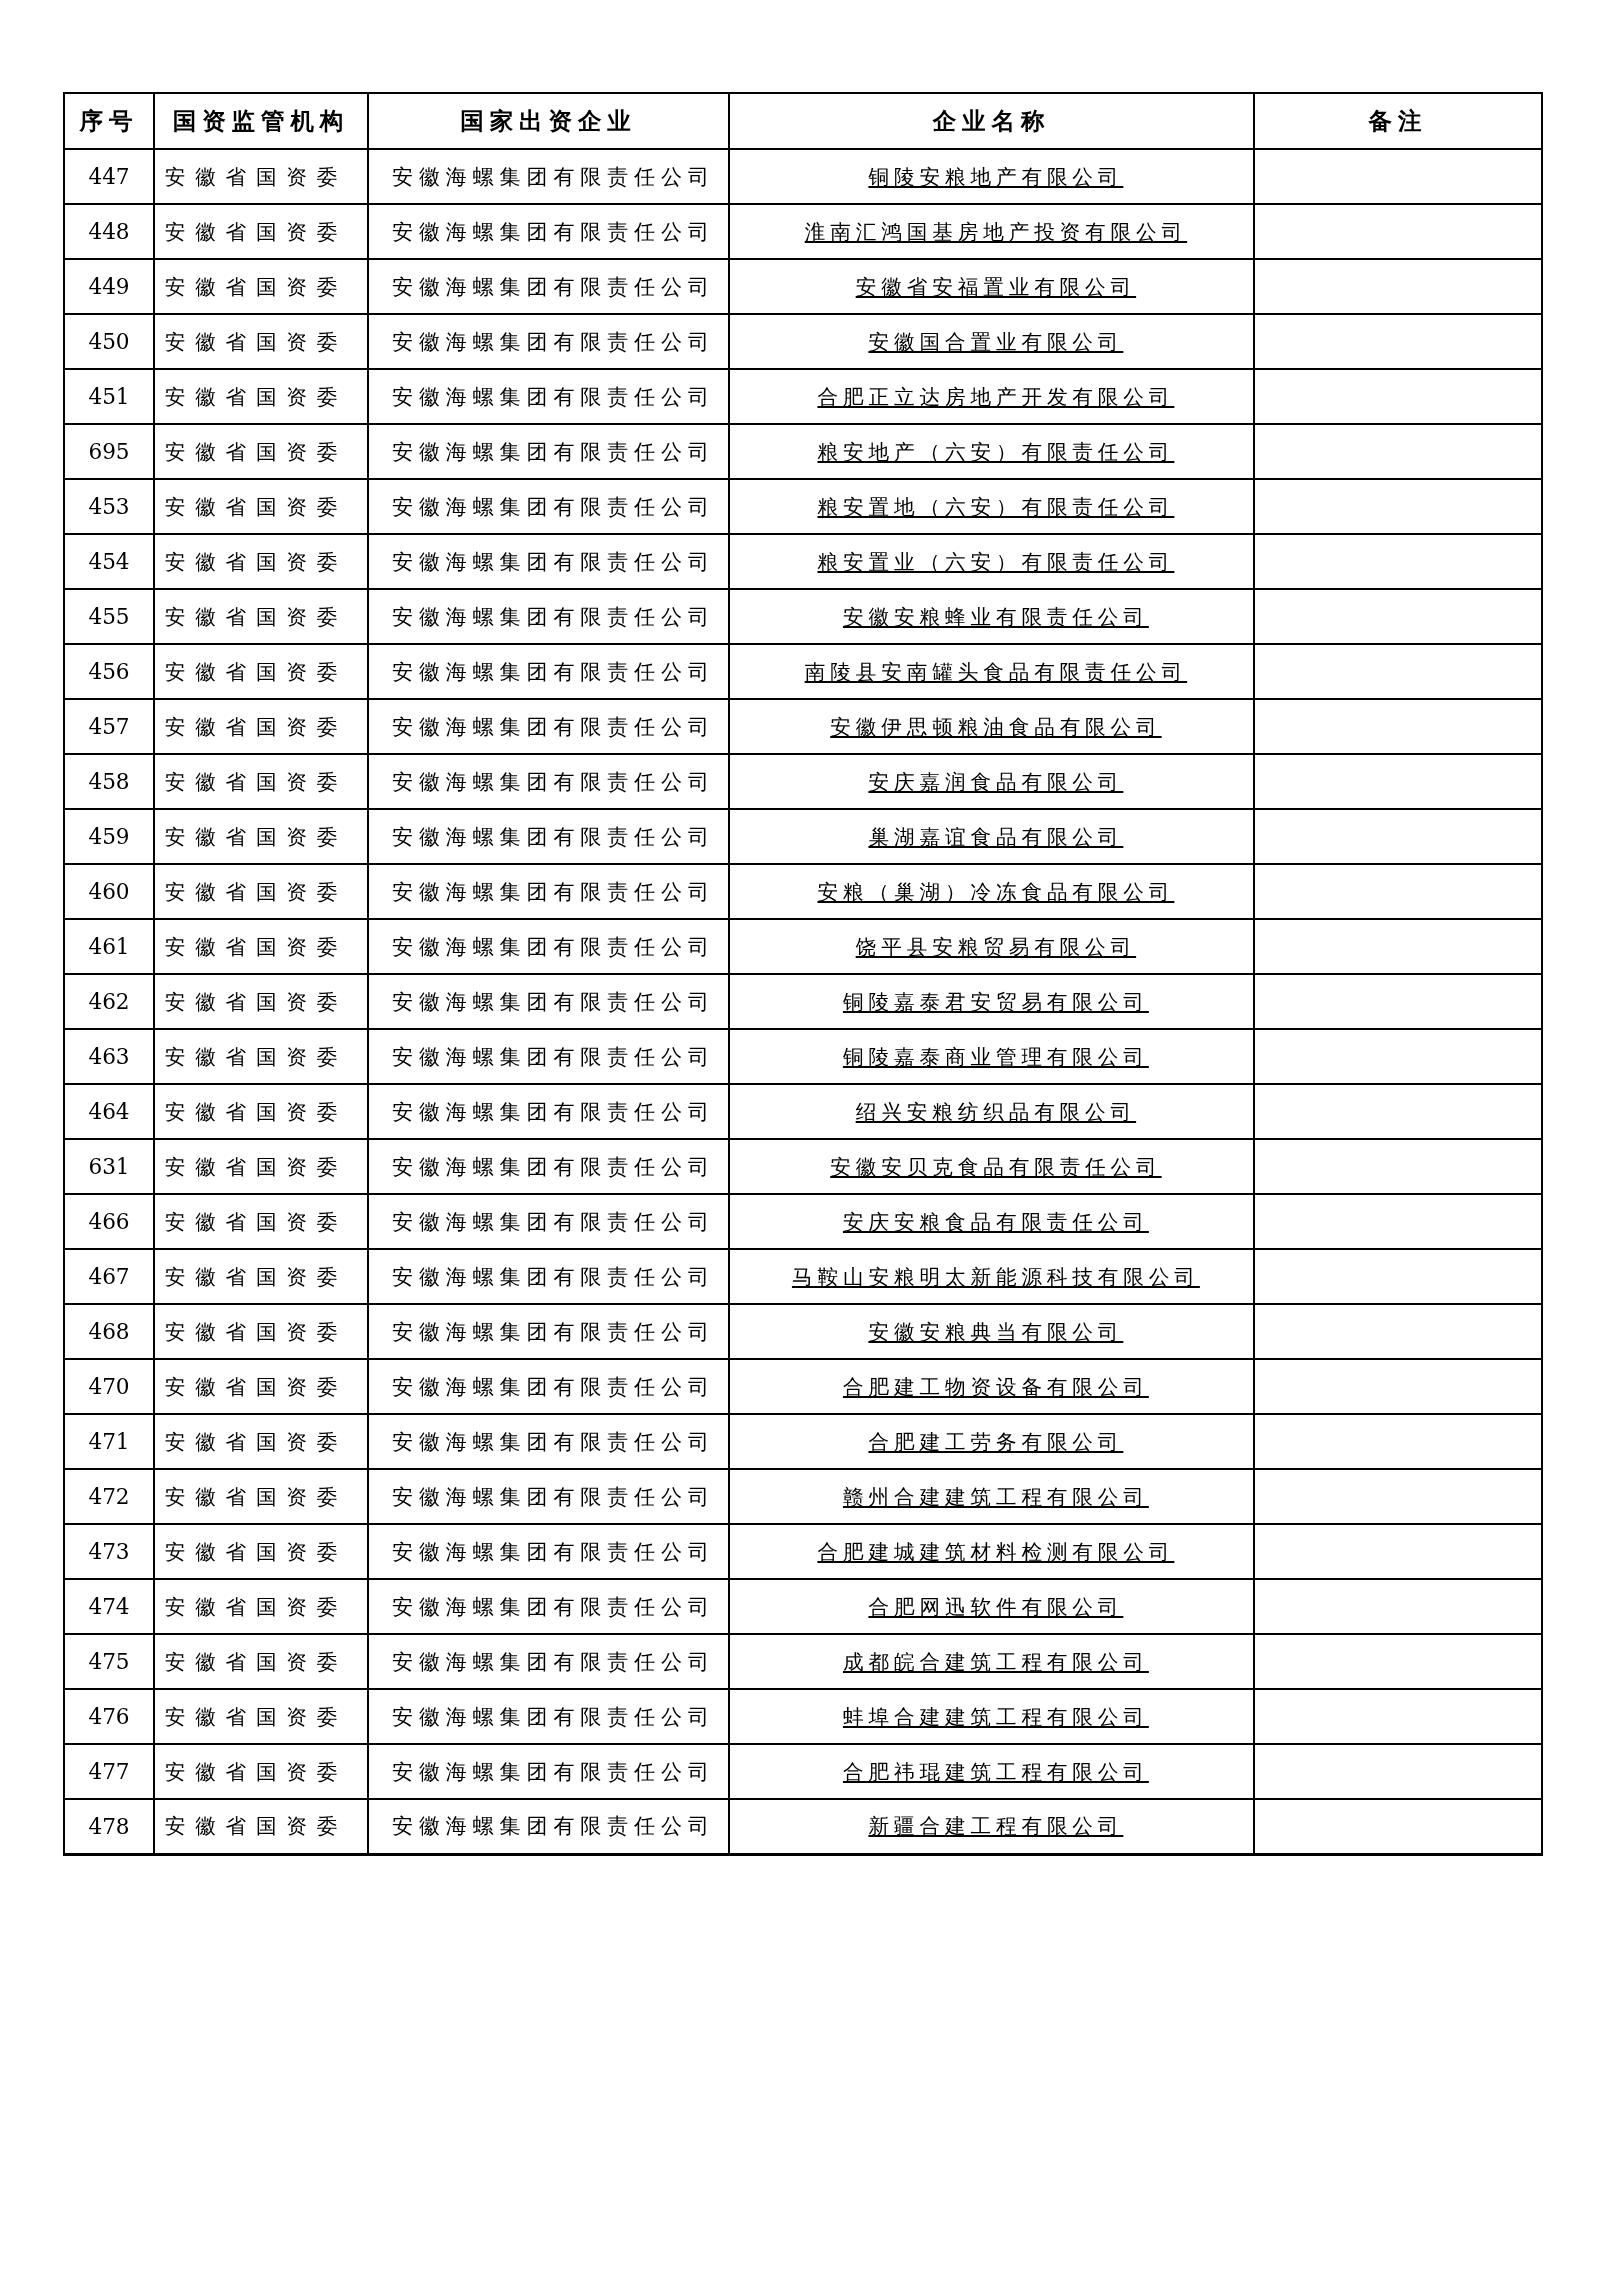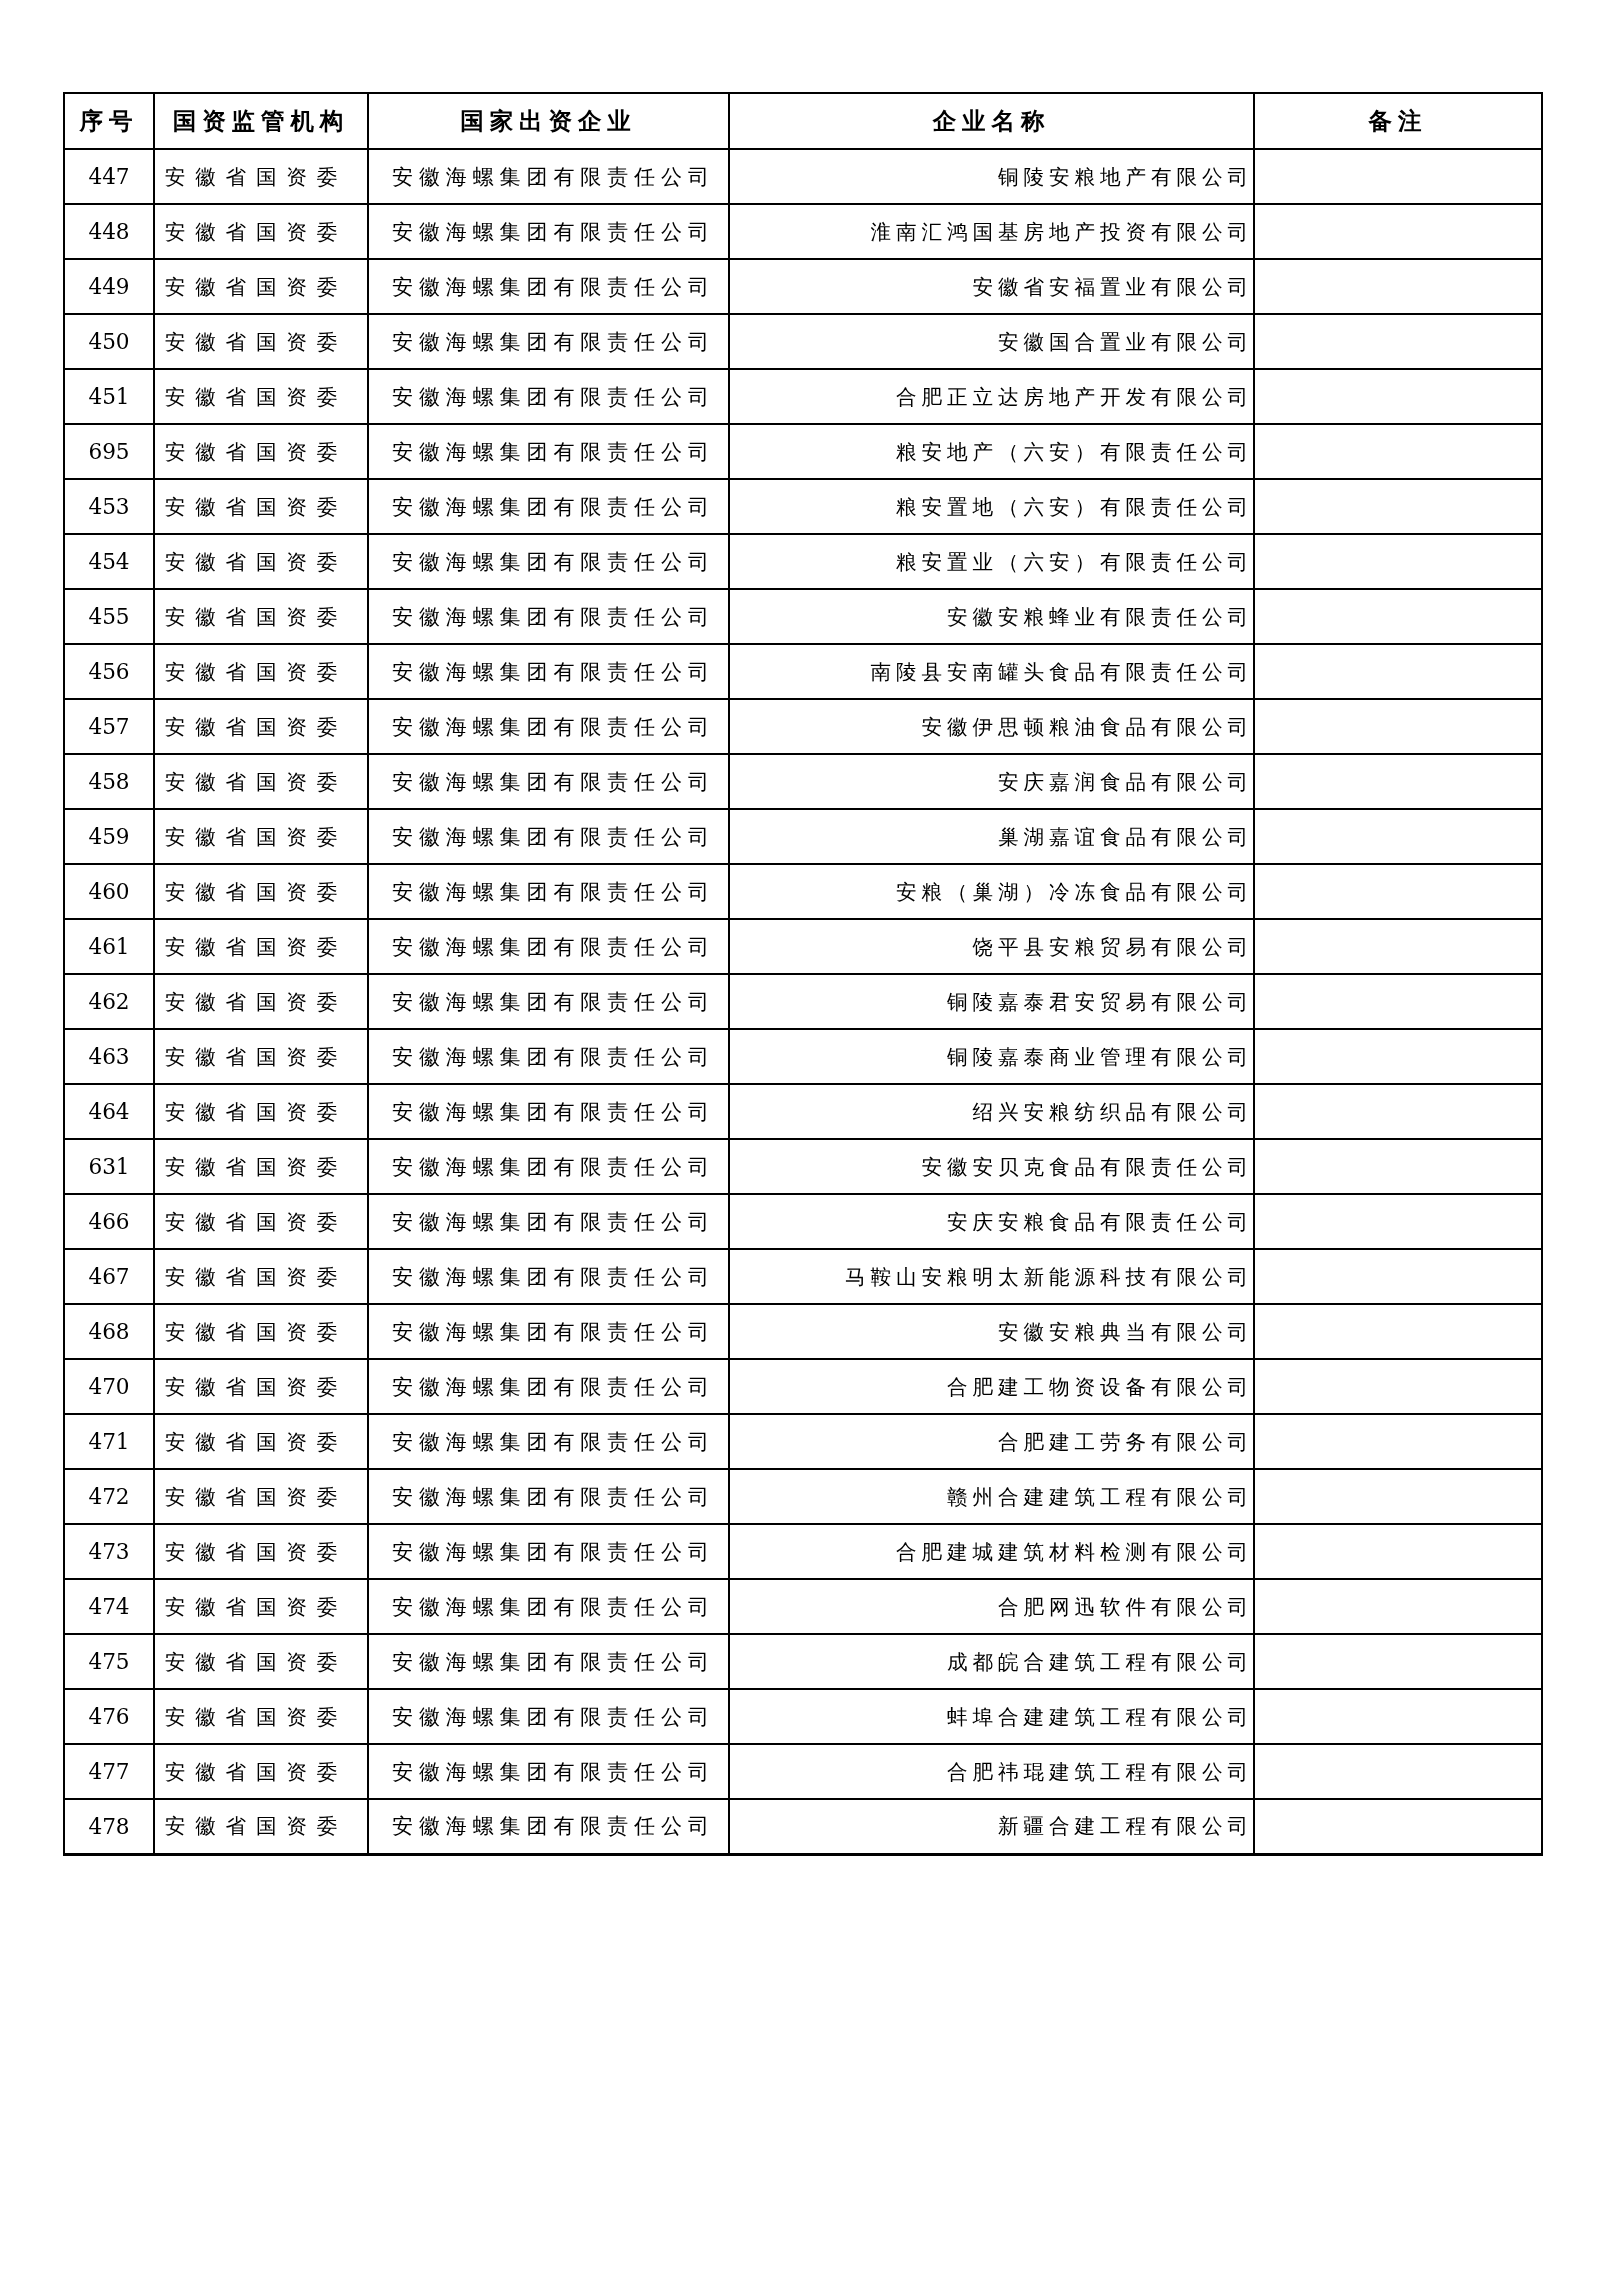--- a/index.html
+++ b/index.html
@@ -39,21 +39,21 @@
     border-bottom-width: 2.9px;
     font-size: 23.5px;
     font-weight: bold;
     letter-spacing: 5.9px;
     text-align: center;
   }
   table.doc-table tbody tr { height: 55px; }
   td.c-no   { text-align: center; font-size: 21.6px; }
   td.c-reg  { font-size: 20.6px; letter-spacing: 9.8px; padding-left: 9.8px; text-align: left; }
   td.c-par  { font-size: 21px; letter-spacing: 5.9px;  padding-left: 23px;  text-align: left; }
-  td.c-name { font-size: 20.6px; letter-spacing: 4.9px;  padding-left: 8.8px;  text-align: right; }
+  td.c-name { font-size: 20.6px; letter-spacing: 4.9px;  padding-left: 8.8px;  text-align: center; text-decoration: underline; }
   td.c-rem  { font-size: 20.6px; }
 </style>
 </head>
 <body>
 
 <div class="page">
   <table class="doc-table">
     <colgroup>
       <col style="width:90px">
       <col style="width:214px">

